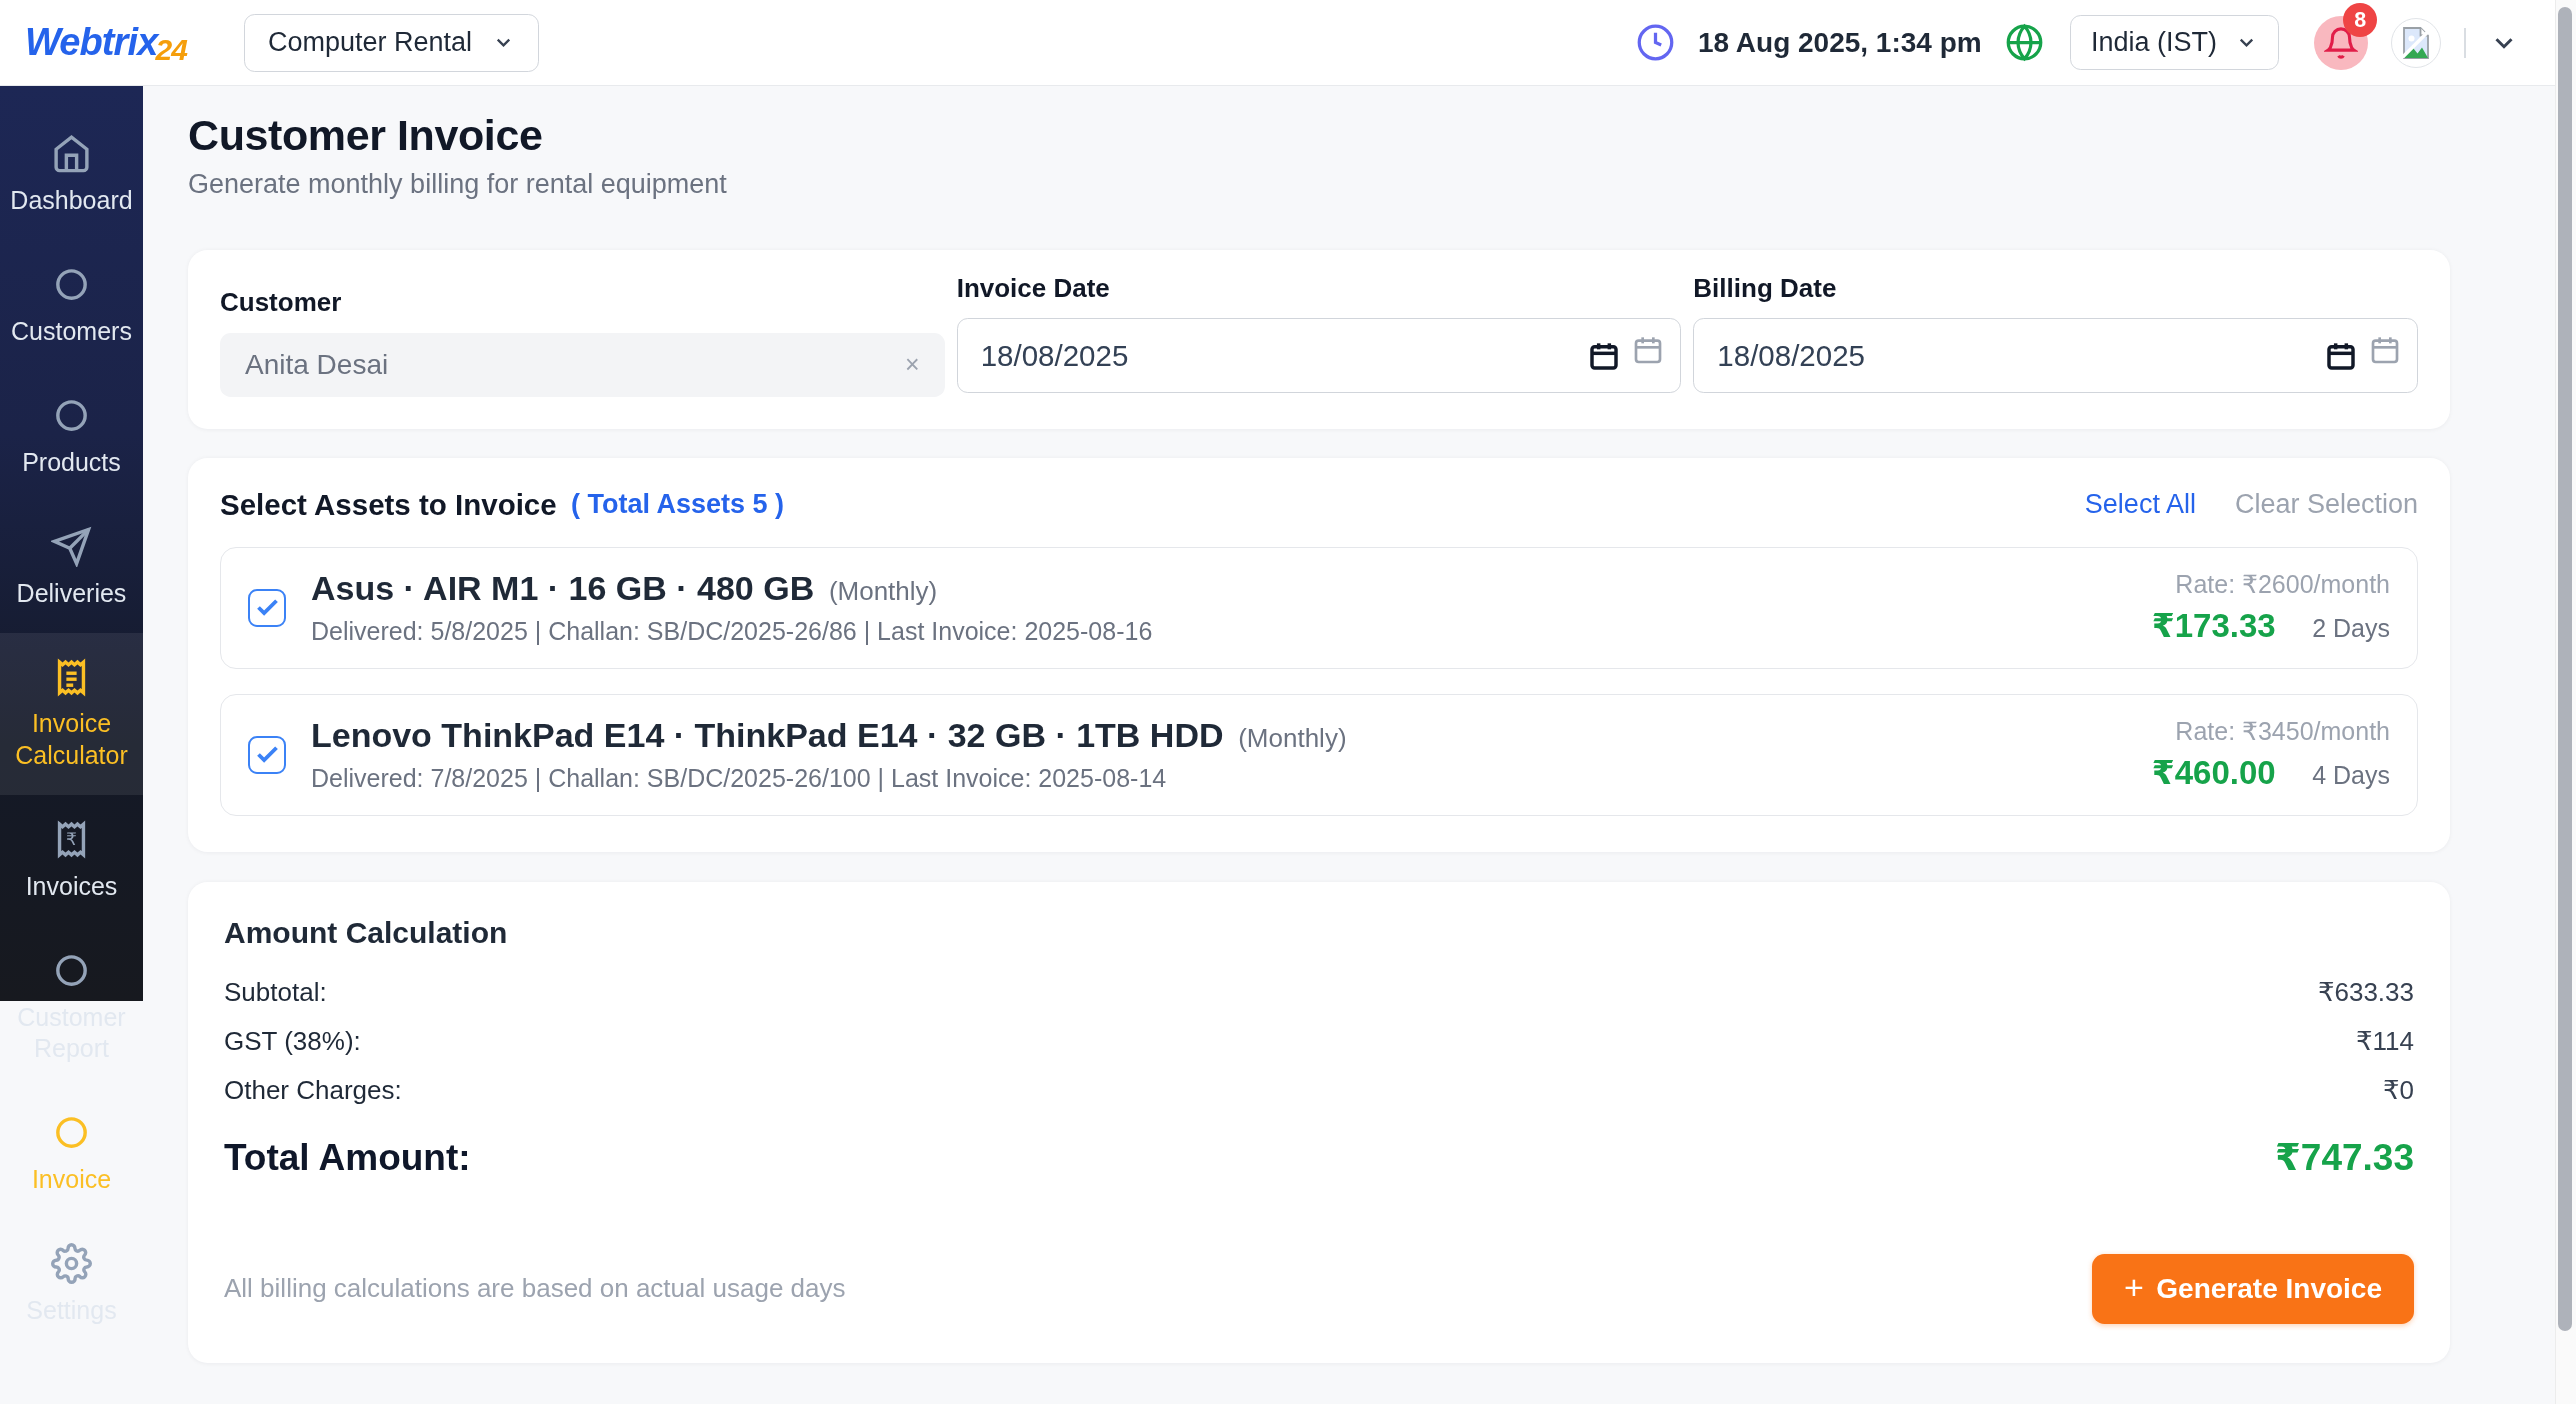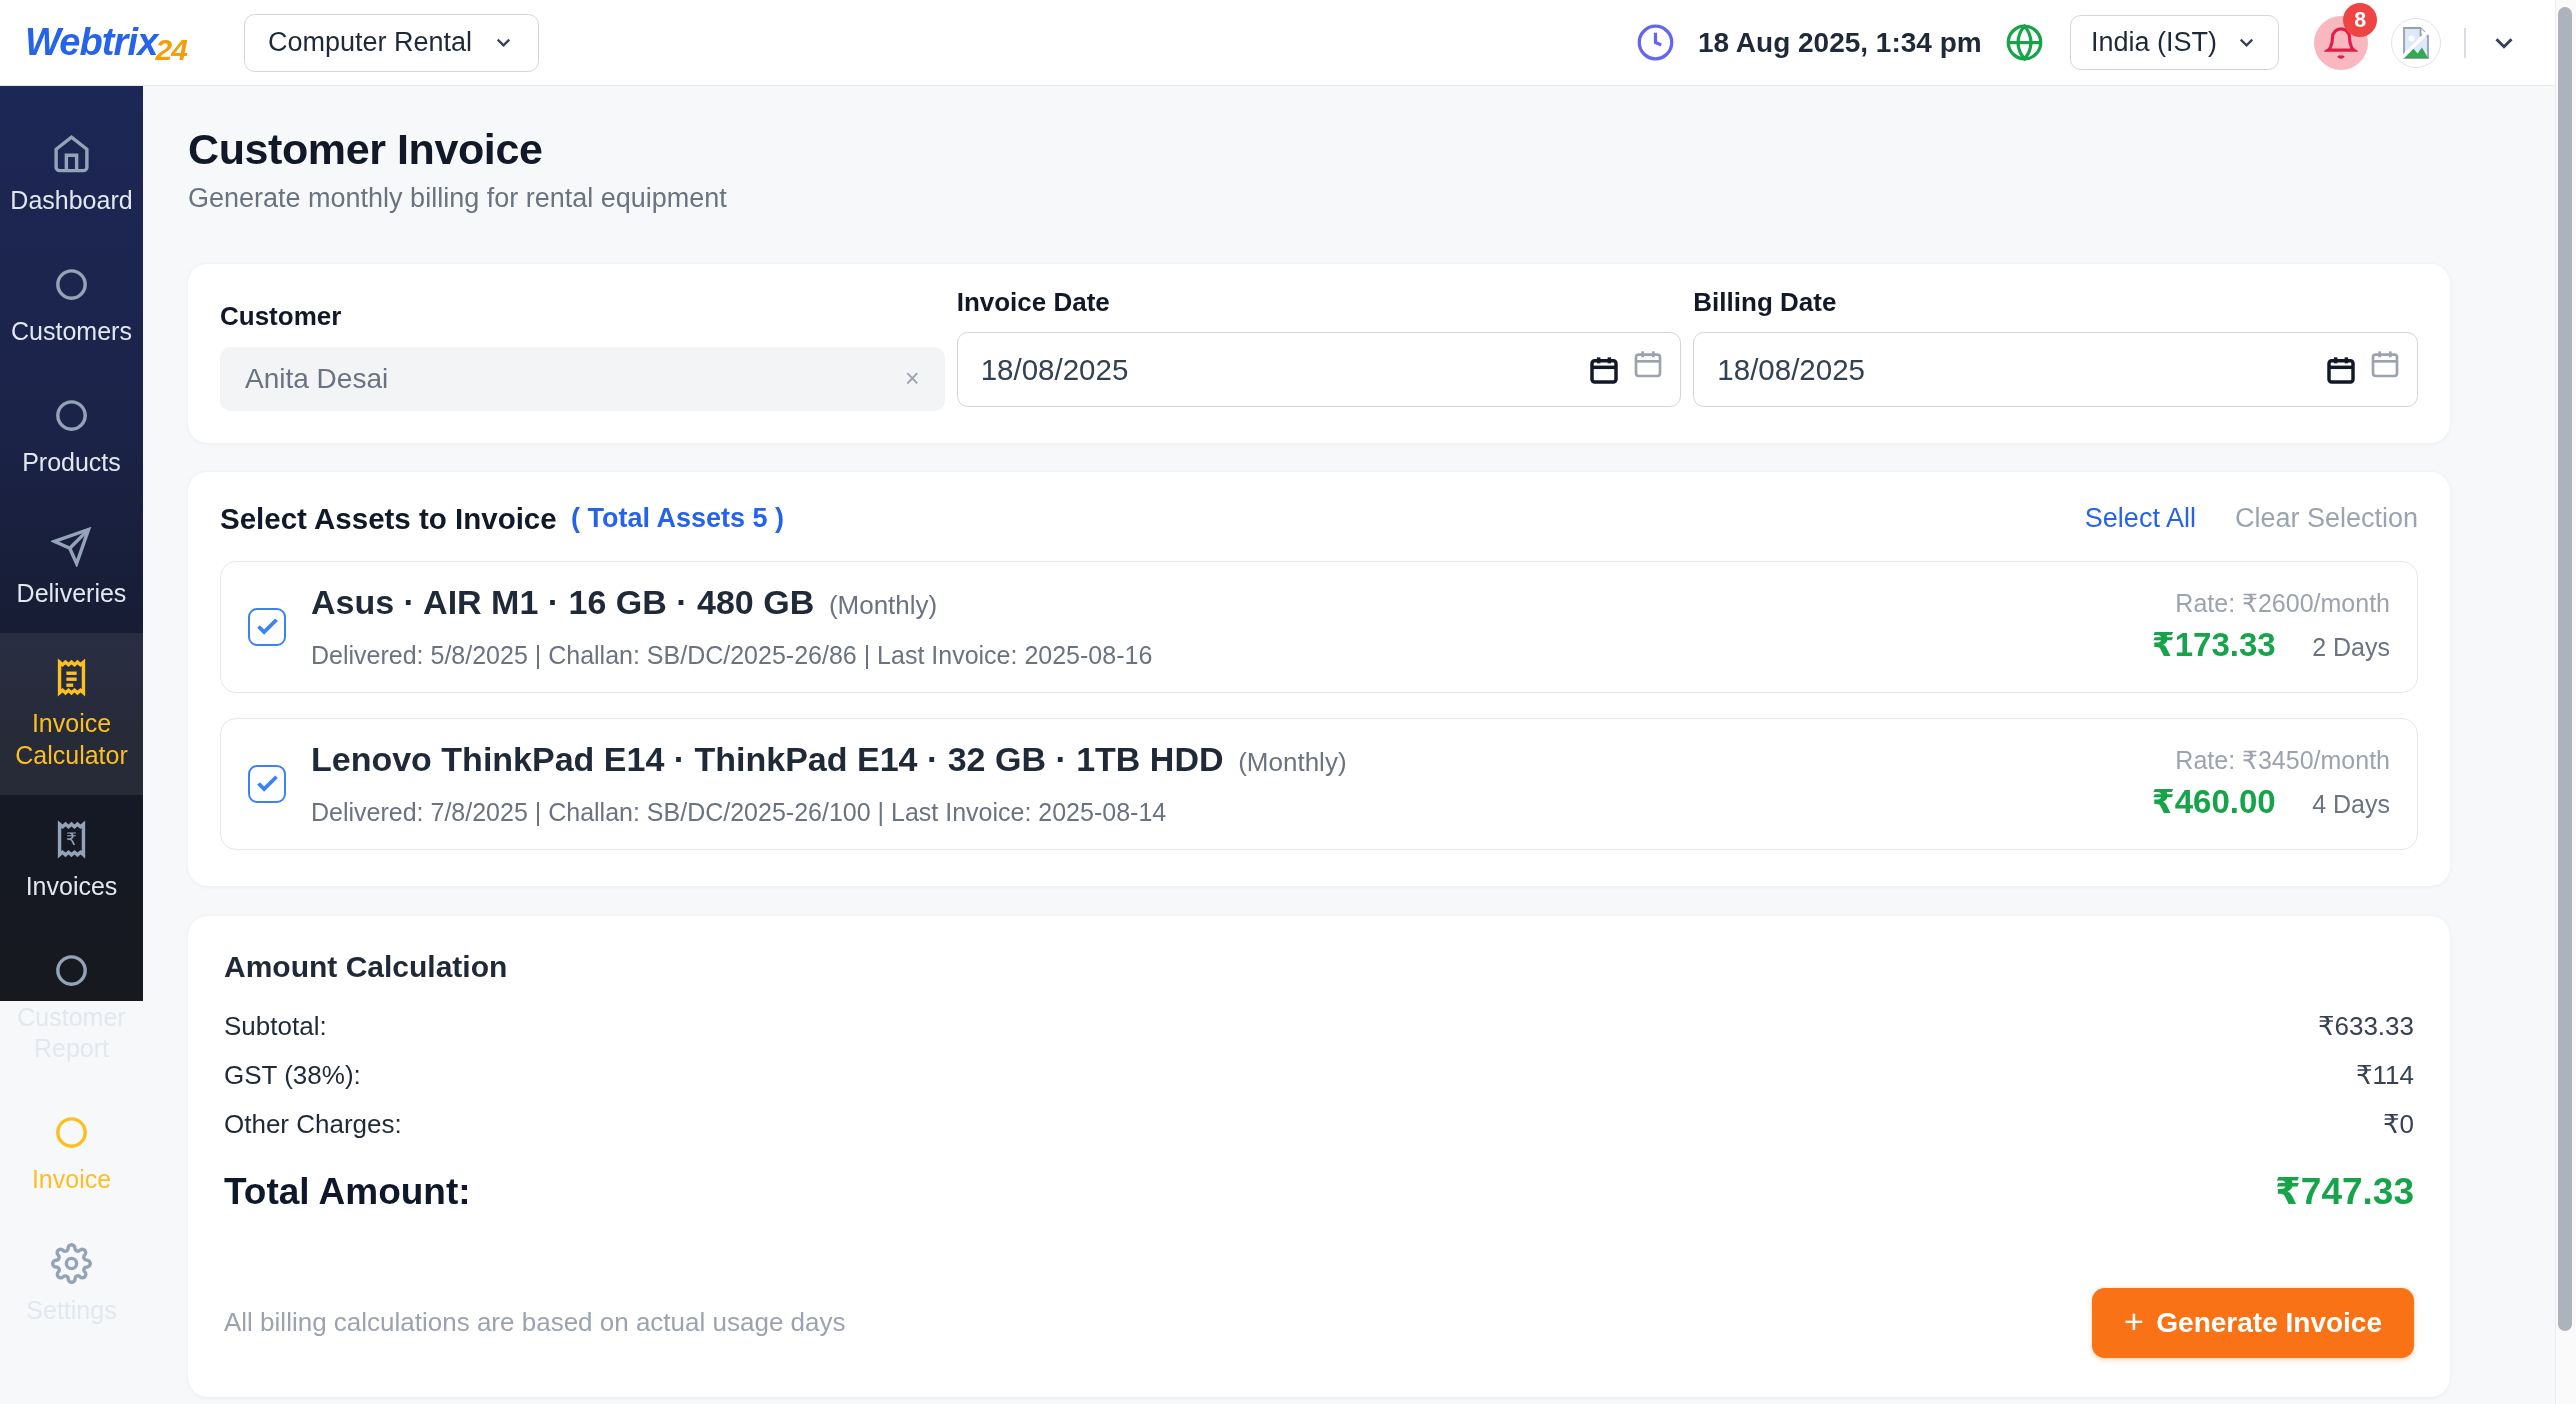--- a/index.html
+++ b/index.html
@@ -51,21 +51,21 @@
   .nav-item {
     display:flex; flex-direction:column; align-items:center; gap:10.7px;
     padding:24px 5.4px; color:#e2e8f0; cursor:pointer; text-align:center;
   }
   .nav-item .nav-ic { width:41px; height:41px; stroke:#94a3b8; stroke-width:2; fill:none; }
   .nav-item .nav-label { font-size:25px; font-weight:500; line-height:1.25; }
   .nav-item.active { background:rgba(255,255,255,0.08); color:#fbbf24; }
   .nav-item.active .nav-ic { stroke:#fbbf24; }
 
   
-  .main { position:absolute; top:86px; left:143px; width:2370px; height:1318px; padding:39px 63px 0 45px; }
+  .main { position:absolute; top:72px; left:143px; width:2370px; height:1318px; padding:39px 63px 0 45px; }
   .page-title { font-size:43px; font-weight:700; color:#111827; letter-spacing:-0.4px; }
   .page-subtitle { font-size:27px; color:#6b7280; margin-top:9px; }
 
   .card { background:#fff; border-radius:19.7px; box-shadow:0 0.9px 4.5px rgba(16,24,40,.05); }
 
   
   .form-card { margin-top:50px; padding:23px 32px 32px; display:grid; grid-template-columns:1fr 1fr 1fr; column-gap:12px; }
   .field-label { font-size:26px; font-weight:600; color:#111827; margin-bottom:14.3px; display:block; }
   .field--customer .field-label { margin-top:14.3px; }
   .text-input {
@@ -90,21 +90,21 @@
   .link-clear { font-size:27px; color:#9ca3af; cursor:pointer; }
   .asset-item {
     border:1.8px solid #e5e7eb; border-radius:16px; margin-top:25px;
     display:flex; align-items:center; padding:21.5px 27px; cursor:pointer;
   }
   .checkbox { width:38px; height:38px; border:2.7px solid #3b82f6; border-radius:9px;
     display:flex; align-items:center; justify-content:center; margin-right:25px; flex:none; background:#fff; cursor:pointer; }
   .checkbox svg { width:27px; height:27px; stroke:#3b82f6; stroke-width:3.4; fill:none; }
   .asset-name { font-size:34px; font-weight:600; color:#1f2937; }
   .asset-cycle { font-size:26px; font-weight:400; color:#6b7280; margin-left:10.7px; }
-  .asset-meta { font-size:25px; color:#6b7280; margin-top:19px; }
+  .asset-meta { font-size:25px; color:#6b7280; margin-top:9px; }
   .asset-right { margin-left:auto; text-align:right; white-space:nowrap; }
   .asset-rate { font-size:25px; color:#9ca3af; }
   .asset-amount-line { margin-top:7.2px; display:flex; justify-content:flex-end; align-items:baseline; gap:12.5px; }
   .asset-amount { font-size:33px; font-weight:700; color:#16a34a; }
   .asset-days { font-size:25px; font-weight:400; color:#6b7280;margin-left:24px; }
 
   
   .calc-card { margin-top:30px; padding:34px 36px 39px; }
   .calc-title { font-size:30px; font-weight:700; color:#1f2937; }
   .calc-row { display:flex; justify-content:space-between; align-items:baseline; margin-top:18px; }

